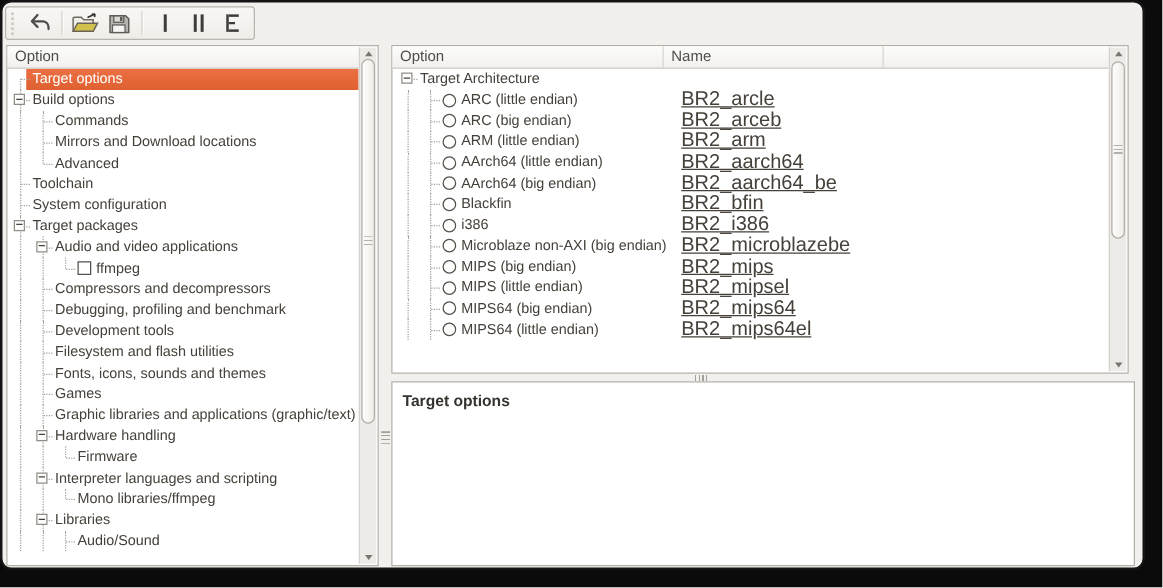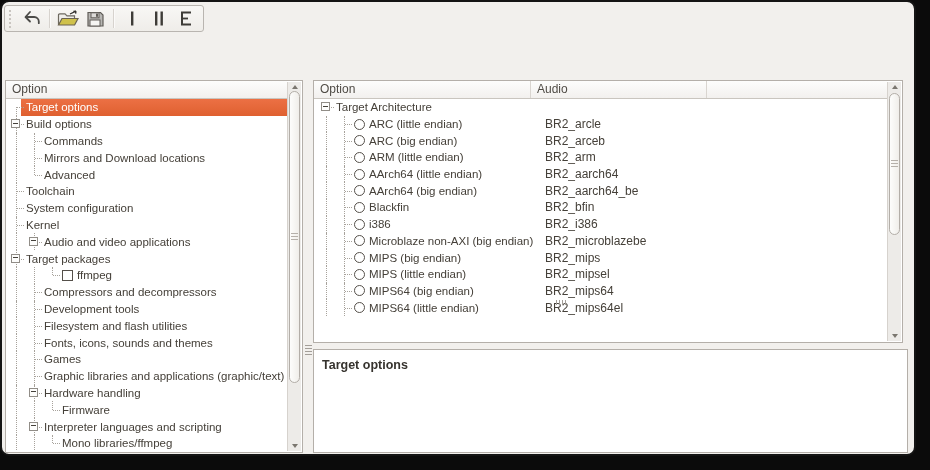--- a/index.html
+++ b/index.html
@@ -11,21 +11,21 @@
   
   .toolbar{position:absolute;left:2px;top:3px;width:200px;height:27px;
            background:linear-gradient(#f8f7f5,#efede9);border:1px solid #b9b5b0;border-radius:3px;
            display:flex;align-items:center;padding:0 3px;box-sizing:border-box;}
   .tb-grip{width:3px;height:18px;border-left:2px dotted #c9c5c0;margin:0 4px 0 1px;}
   .tb-btn{background:transparent;border:none;padding:0;margin:0 1px;width:28px;height:23px;
           display:flex;align-items:center;justify-content:center;cursor:default;}
   .tb-sep{width:0;height:19px;border-left:1px solid #d7d3ce;border-right:1px solid #fbfaf9;margin:0 4px;}
 
   
-  .panel{position:absolute;background:#fff;border:1px solid #b4afa9;box-sizing:border-box;margin-top:44px;}
+  .panel{position:absolute;background:#fff;border:1px solid #b4afa9;box-sizing:border-box;}
   .left-panel{left:3px;top:34px;width:298px;bottom:1px;}
   .rt-panel{left:311px;top:34px;width:590px;height:263px;}
   .info-panel{left:311px;top:303px;width:595px;bottom:1px;}
   .panel-header{position:absolute;left:0;top:0;height:18px;width:calc(100% - 15px);
                 background:linear-gradient(#fdfdfc,#f2f0ee);border-bottom:1px solid #c9c5bf;
                 display:flex;box-sizing:border-box;z-index:3;}
   .hcell{font-size:12px;color:#504c46;padding:1px 0 0 6px;border-right:1px solid #d9d5d0;
          box-sizing:border-box;white-space:nowrap;overflow:hidden;}
   .hcell.grow{flex:1;border-right:none;}
   .left-panel .hcell{flex:1;border-right:none;}
@@ -46,21 +46,21 @@
   .elbow.first::before{top:50%;}
   .elbow.first.last::before{display:none;}
   .elbow::after{content:'';position:absolute;left:10px;right:1px;top:50%;border-top:1px dotted #a7a29b;}
   .expander{position:absolute;left:4px;top:50%;margin-top:-5px;width:9px;height:9px;
             background:#fdfdfc;border:1px solid #918d87;box-sizing:border-box;z-index:2;}
   .expander::after{content:'';position:absolute;left:1px;right:1px;top:50%;margin-top:-1px;border-top:1px solid #45413b;}
   .radio{width:9px;height:9px;border:1px solid #55504a;border-radius:50%;background:#fff;
          flex:0 0 9px;margin:0 3px 0 1px;box-sizing:content-box;}
   .checkbox{width:9px;height:9px;border:1px solid #55504a;background:#fff;flex:0 0 9px;margin:0 3px 0 1px;}
   .row-label{font-size:11.5px;color:#454039;white-space:nowrap;padding-left:1px;}
-  .row-name{position:absolute;left:230px;font-size:12px;color:#454039;white-space:nowrap;}
+  .row-name{position:absolute;left:230px;font-size:16px;color:#454039;white-space:nowrap;text-decoration:underline;}
   .tree-row.selected{background:linear-gradient(to bottom,#ec7044,#df6030);}
   .tree-row.selected::before{content:'';position:absolute;left:0;top:0;bottom:0;width:14px;background:#fff;}
   .tree-row.selected .row-label{color:#fff;}
 
   
   .vscroll{position:absolute;right:1px;top:1px;bottom:1px;width:14px;background:#edebe8;
            border-left:1px solid #d6d2cd;box-sizing:border-box;z-index:4;}
   .vthumb{position:absolute;left:1px;right:1px;background:linear-gradient(90deg,#fdfdfc,#f0eeea);
           border:1px solid #b3aea8;border-radius:7px;}
   .thumb-grip{position:absolute;left:50%;top:50%;width:7px;height:8px;margin:-4px 0 0 -3.5px;
@@ -171,47 +171,48 @@
           </div>
           <div class="tree-row">
             <span class="guide elbow"></span>
             <span class="row-label">Toolchain</span>
           </div>
           <div class="tree-row">
             <span class="guide elbow"></span>
             <span class="row-label">System configuration</span>
           </div>
           <div class="tree-row">
-            <span class="guide elbow"></span>
-            <span class="row-label">Kernel</span>
+            <span class="guide elbow">
+              <span class="expander"></span>
+            </span>
+            <span class="row-label">Target packages</span>
           </div>
           <div class="tree-row">
             <span class="guide line"></span>
             <span class="guide elbow">
               <span class="expander"></span>
             </span>
             <span class="row-label">Audio and video applications</span>
-          </div>
-          <div class="tree-row">
-            <span class="guide elbow">
-              <span class="expander"></span>
-            </span>
-            <span class="row-label">Target packages</span>
           </div>
           <div class="tree-row">
             <span class="guide line"></span>
             <span class="guide line"></span>
             <span class="guide elbow last"></span>
             <span class="checkbox"></span>
             <span class="row-label">ffmpeg</span>
           </div>
           <div class="tree-row">
             <span class="guide line"></span>
             <span class="guide elbow"></span>
             <span class="row-label">Compressors and decompressors</span>
+          </div>
+          <div class="tree-row">
+            <span class="guide line"></span>
+            <span class="guide elbow"></span>
+            <span class="row-label">Debugging, profiling and benchmark</span>
           </div>
           <div class="tree-row">
             <span class="guide line"></span>
             <span class="guide elbow"></span>
             <span class="row-label">Development tools</span>
           </div>
           <div class="tree-row">
             <span class="guide line"></span>
             <span class="guide elbow"></span>
             <span class="row-label">Filesystem and flash utilities</span>
@@ -280,21 +281,21 @@
       </div>
     </div>
 
     <div class="vsplitter">
       <span class="grip-v"></span>
     </div>
 
     <div class="panel rt-panel">
       <div class="panel-header">
         <span class="hcell col-option">Option</span>
-        <span class="hcell col-name">Audio</span>
+        <span class="hcell col-name">Name</span>
         <span class="hcell grow"></span>
       </div>
       <div class="rows" id="right-rows">
           <div class="tree-row">
             <span class="guide elbow last first">
               <span class="expander"></span>
             </span>
             <span class="row-label">Target Architecture</span>
             <span class="row-name"></span>
           </div>

